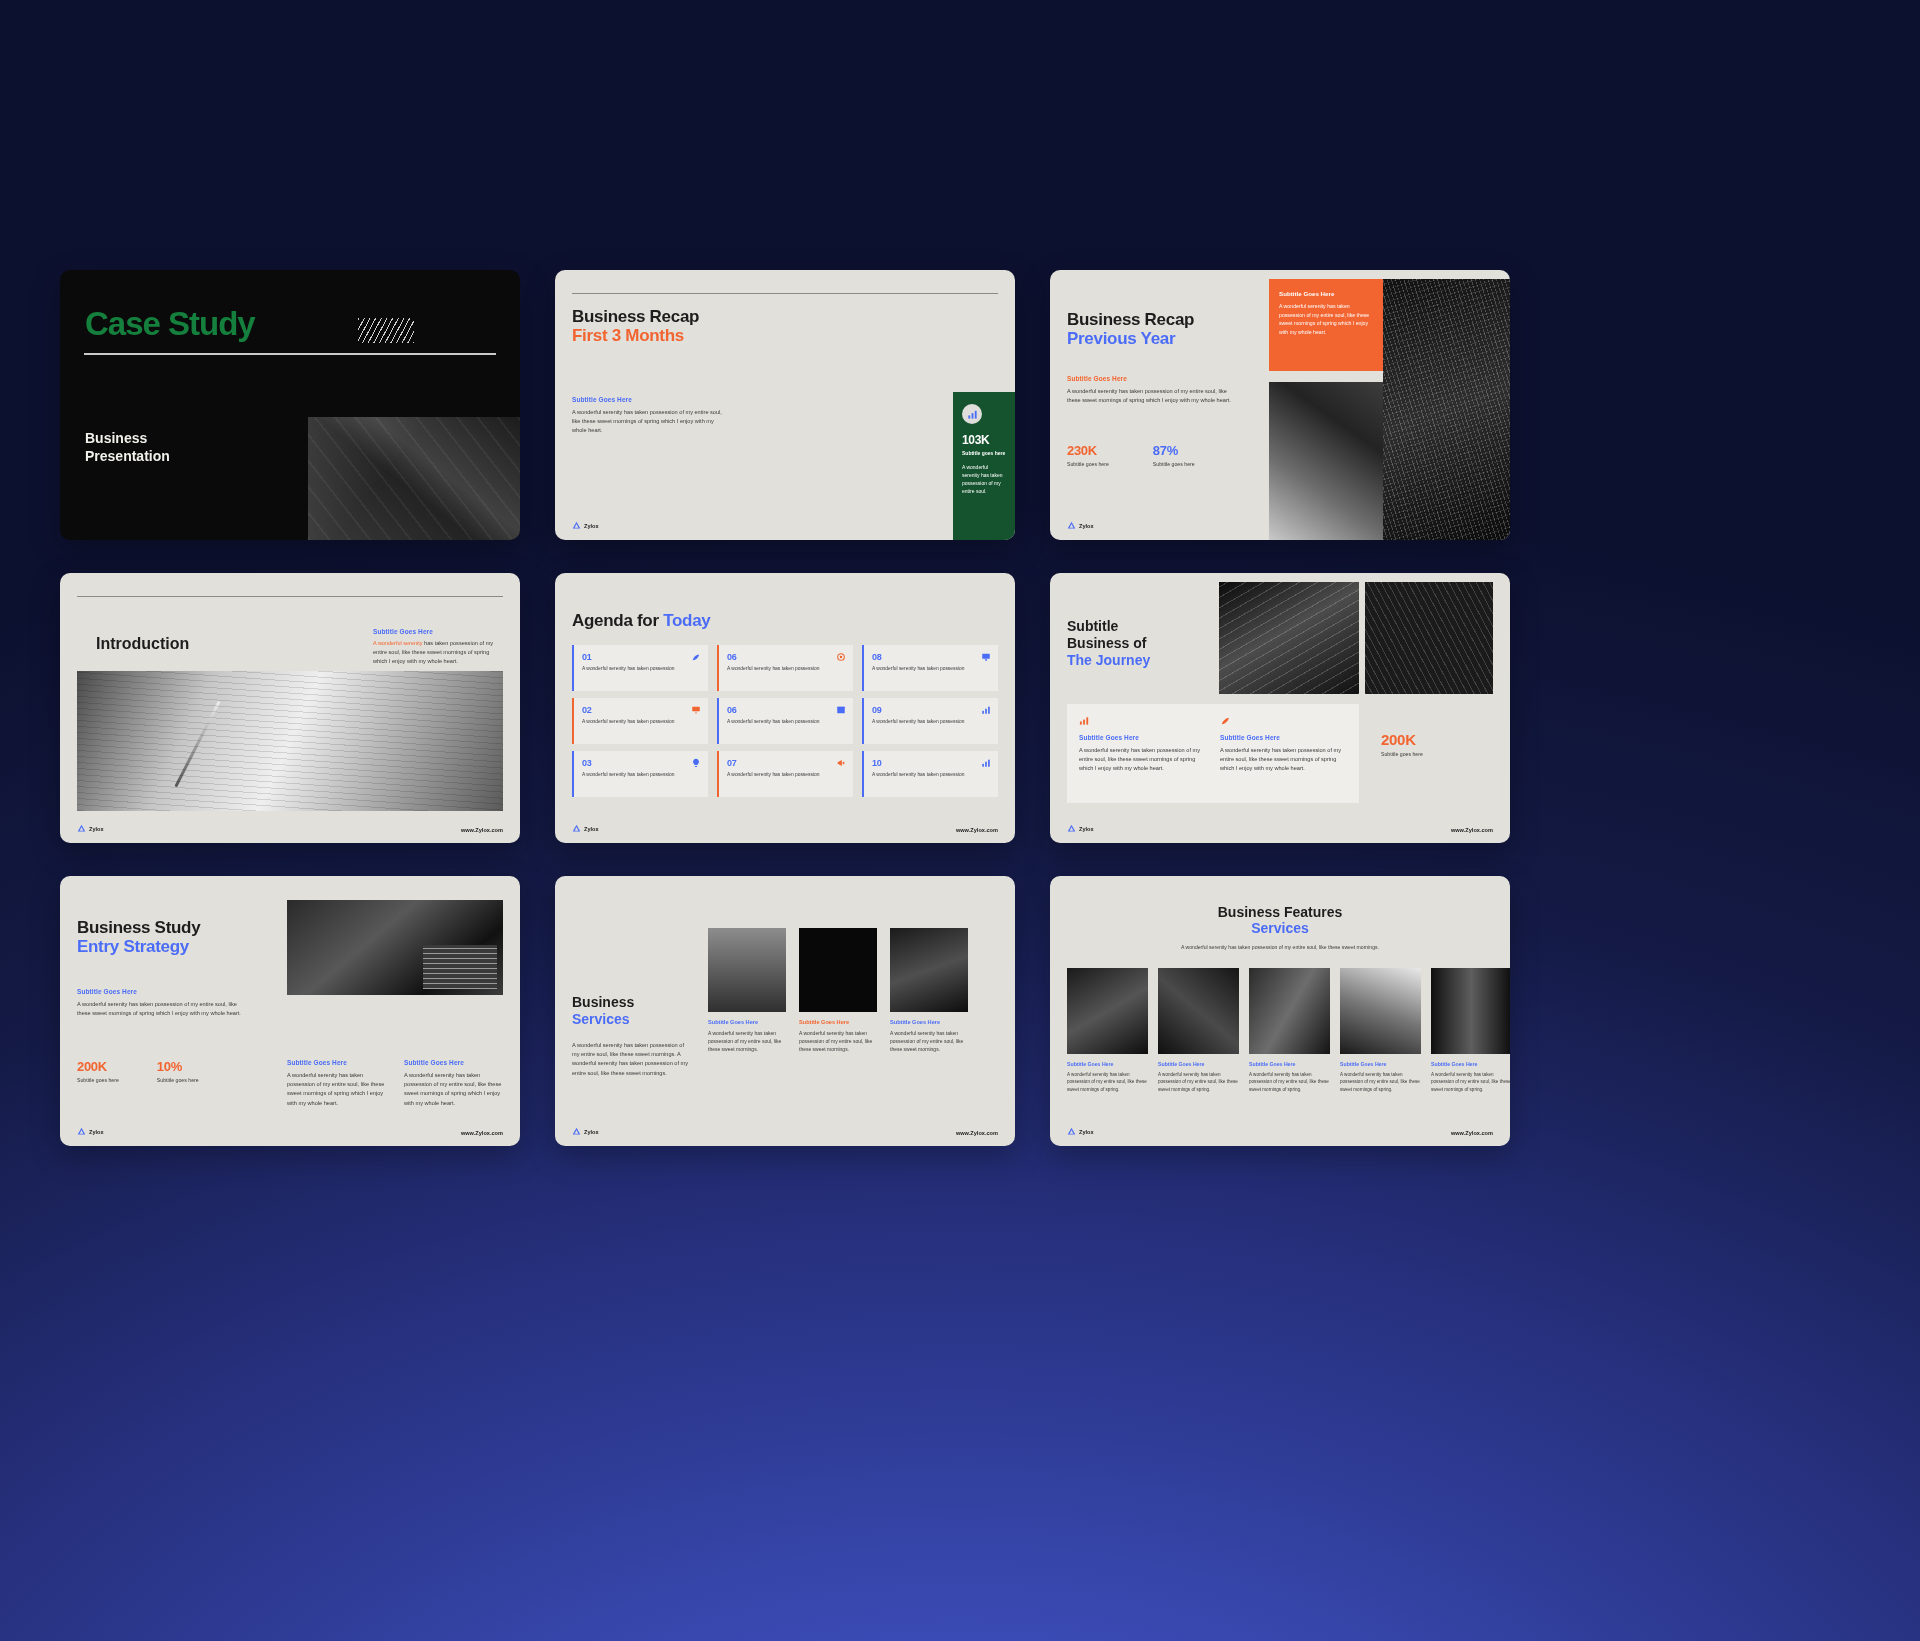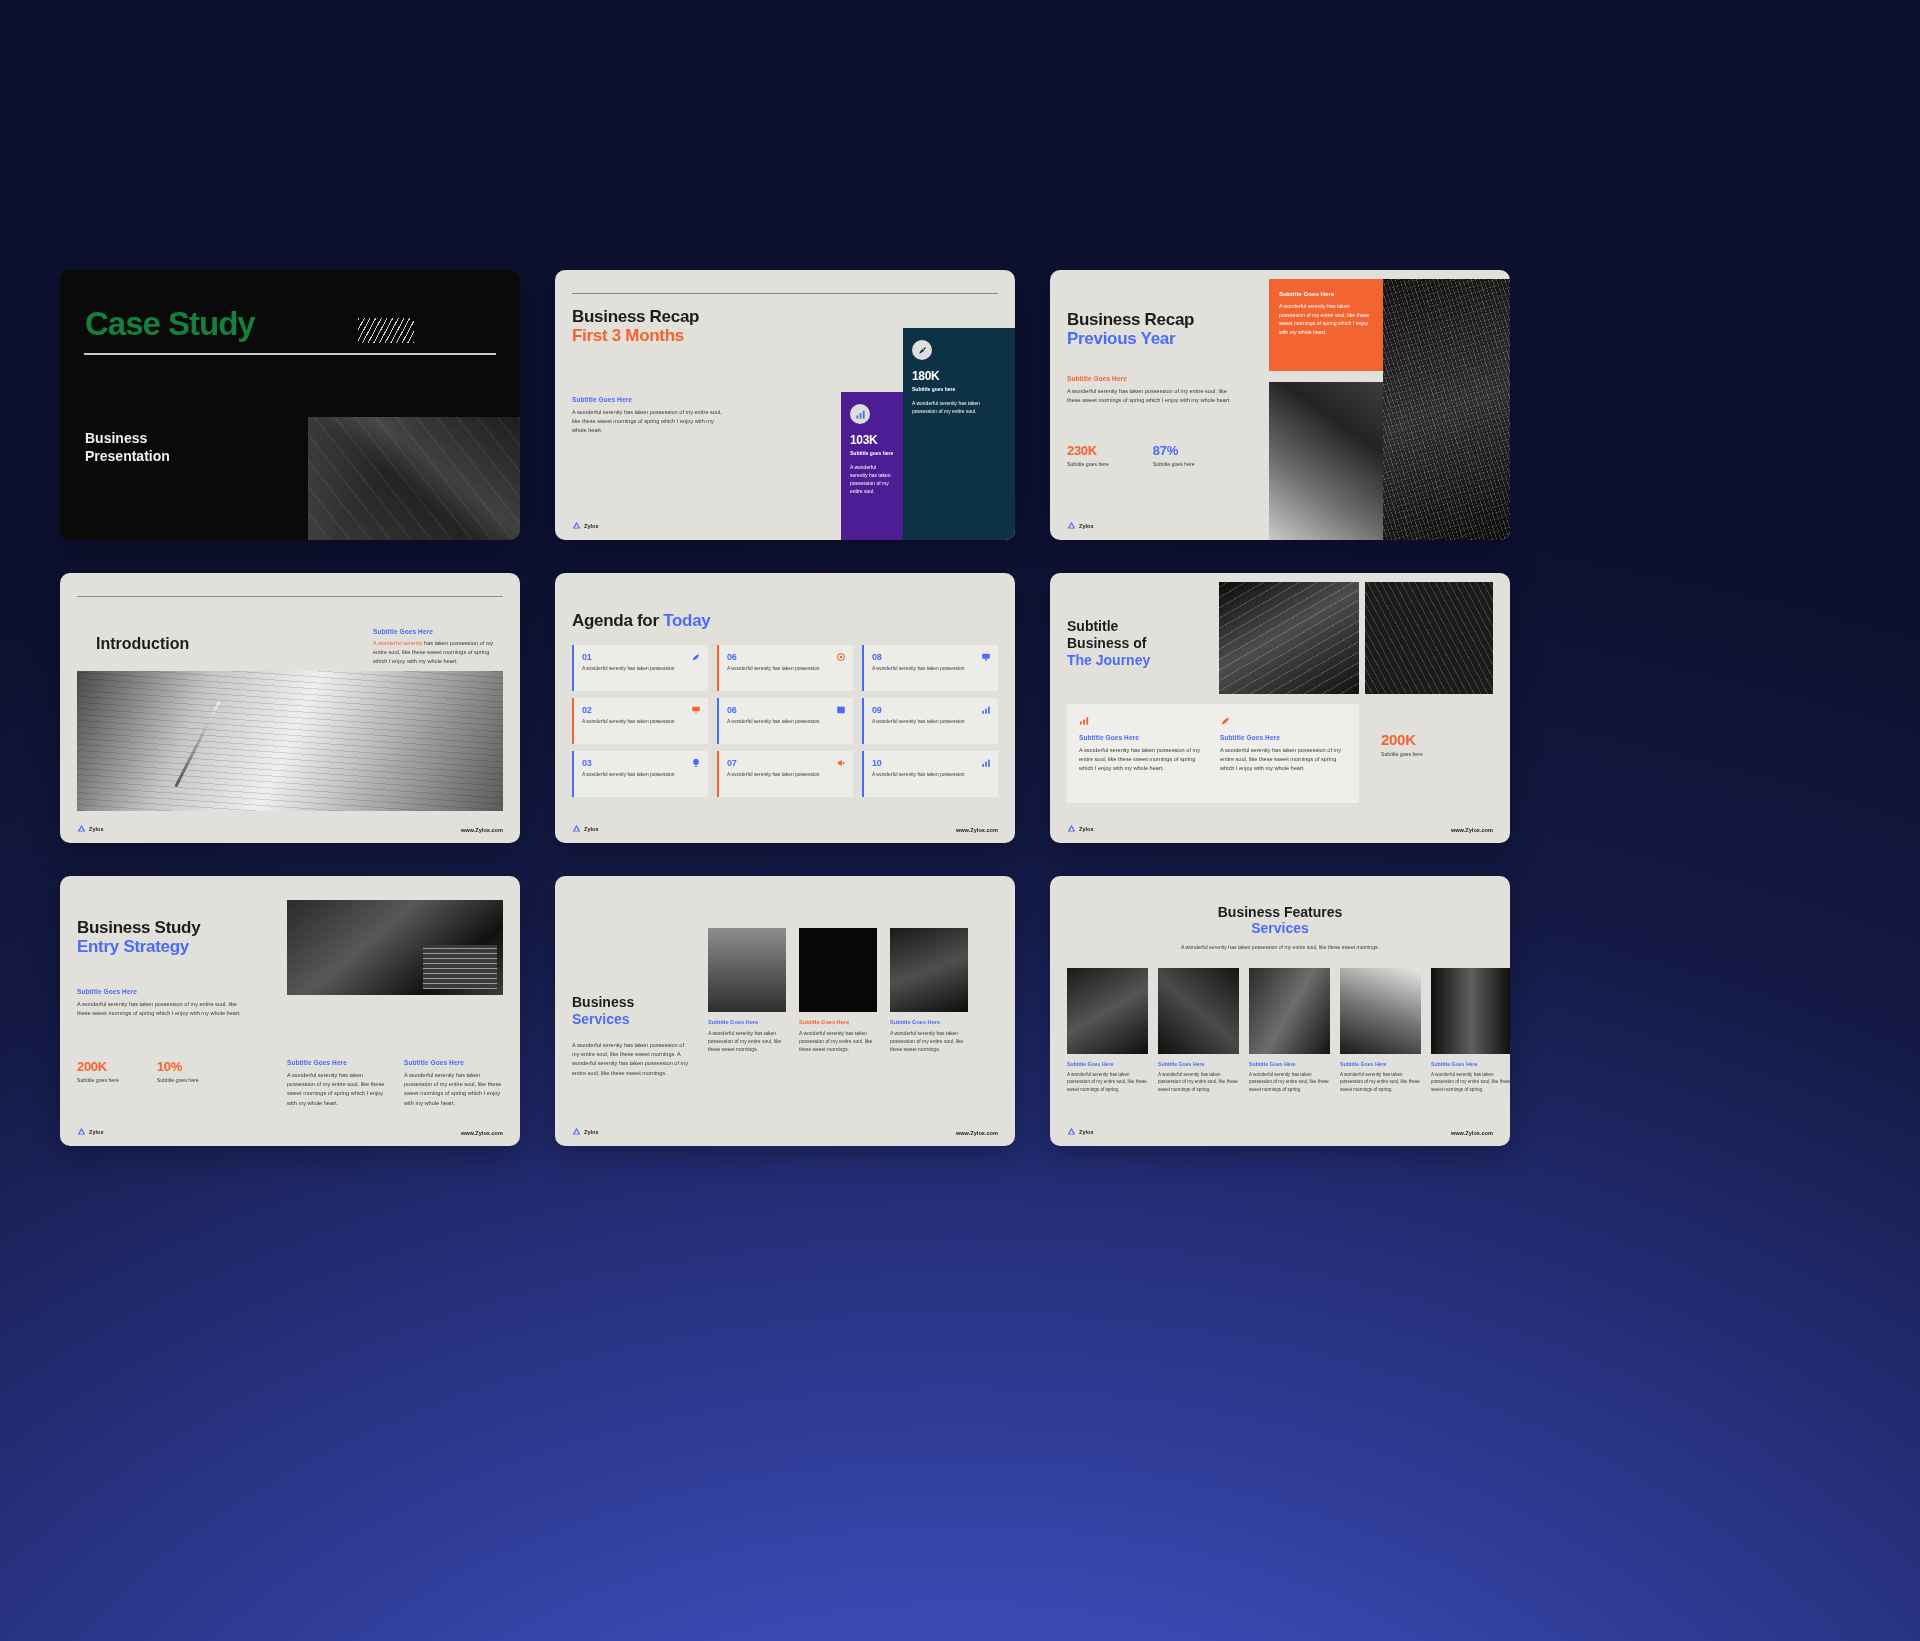--- a/index.html
+++ b/index.html
@@ -56,21 +56,21 @@
   }
   .cover-img::after { content:""; position:absolute; inset:0;
     background: repeating-linear-gradient(52deg, rgba(255,255,255,0.05) 0 2px, transparent 2px 16px); }
 
   
   .top-rule { position: absolute; left: 17px; top: 23px; width: 426px; height: 1.4px; background: #8a8a88; }
   .s2-head { position: absolute; left: 17px; top: 37px; }
   .s2-left { position: absolute; left: 17px; top: 126px; width: 150px; }
   .s2-cards { position: absolute; right: 0; bottom: 0; display: flex; align-items: flex-end; }
   .stat-card { position: relative; padding: 0; }
-  .sc-blue { width: 62px; height: 148px; background: #4c1d95; }
+  .sc-blue { width: 62px; height: 148px; background: #14532d; }
   .sc-orange { width: 88px; height: 186px; background: #f26430; }
   .sc-navy { width: 112px; height: 212px; background: #0d3245; }
   .sc-inner { position: absolute; left: 9px; right: 9px; top: 12px; }
   .sc-icon { width: 20px; height: 20px; border-radius: 50%; background: #dfdedb;
     display:flex; align-items:center; justify-content:center; }
   .sc-icon svg { width: 11px; height: 11px; }
   .sc-num { font-size: 12px; font-weight: bold; color: #fff; margin-top: 9px; letter-spacing: -0.3px; }
   .sc-lbl { font-size: 5px; font-weight: bold; color: #fff; margin-top: 3px; }
   .sc-body { font-size: 5px; color: #fff; line-height: 1.6; margin-top: 7px; }
 
@@ -200,33 +200,20 @@
                 <rect x="3" y="14" width="4" height="7"></rect>
                 <rect x="10" y="9" width="4" height="12"></rect>
                 <rect x="17" y="4" width="4" height="17"></rect>
               </svg>
           </div>
           <div class="sc-num">103K</div>
           <div class="sc-lbl">Subtitle goes here</div>
           <div class="sc-body">A wonderful serenity has taken possession of my entire soul.</div>
         </div>
       </div>
-      <div class="stat-card sc-navy">
-        <div class="sc-inner">
-          <div class="sc-icon">
-            <svg viewBox="0 0 24 24" fill="#0d3245">
-                <path d="M5 19c1-4 4-9 9-12 2-1 5-2 5-2s0 3-2 5c-3 5-8 8-12 9z"></path>
-                <circle cx="14" cy="9" r="1.6" fill="#dfdedb"></circle>
-              </svg>
-          </div>
-          <div class="sc-num">180K</div>
-          <div class="sc-lbl">Subtitle goes here</div>
-          <div class="sc-body">A wonderful serenity has taken possession of my entire soul.</div>
-        </div>
-      </div>
     </div>
     <div class="foot left">
       <svg class="logo-mark" viewBox="0 0 24 24">
           <path d="M12 2 L22 20 H2 Z" fill="#4a6cf7"></path>
           <path d="M12 8 L17 18 H7 Z" fill="#e2e0da"></path>
         </svg>
       <span>Zylox</span>
     </div>
   </div>
 

